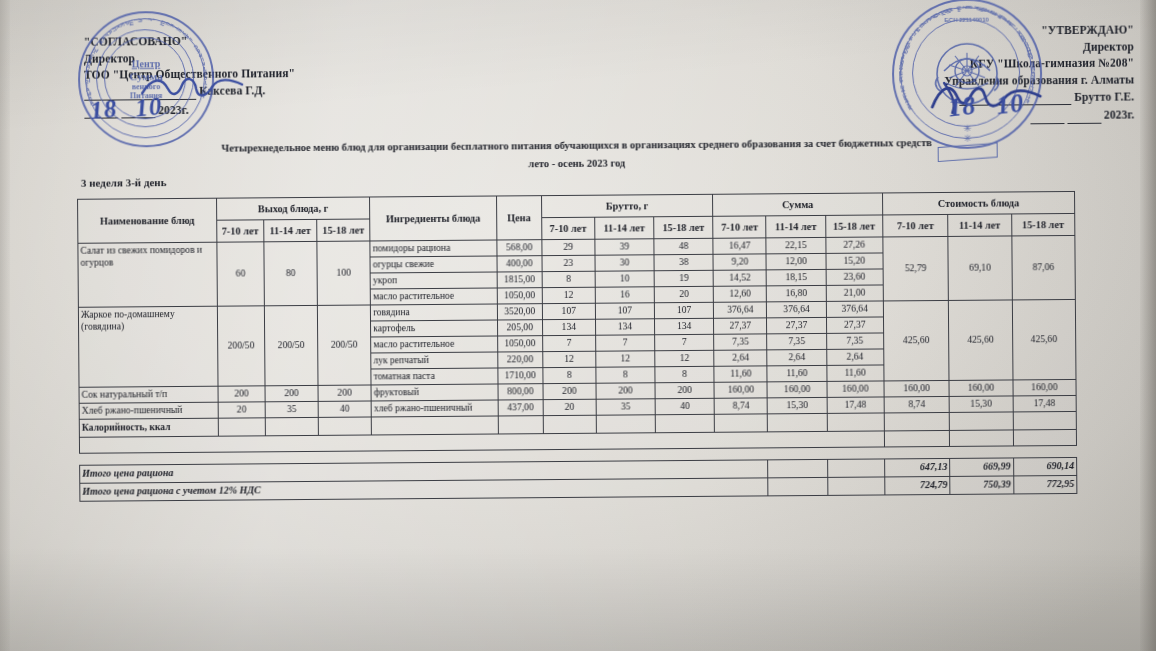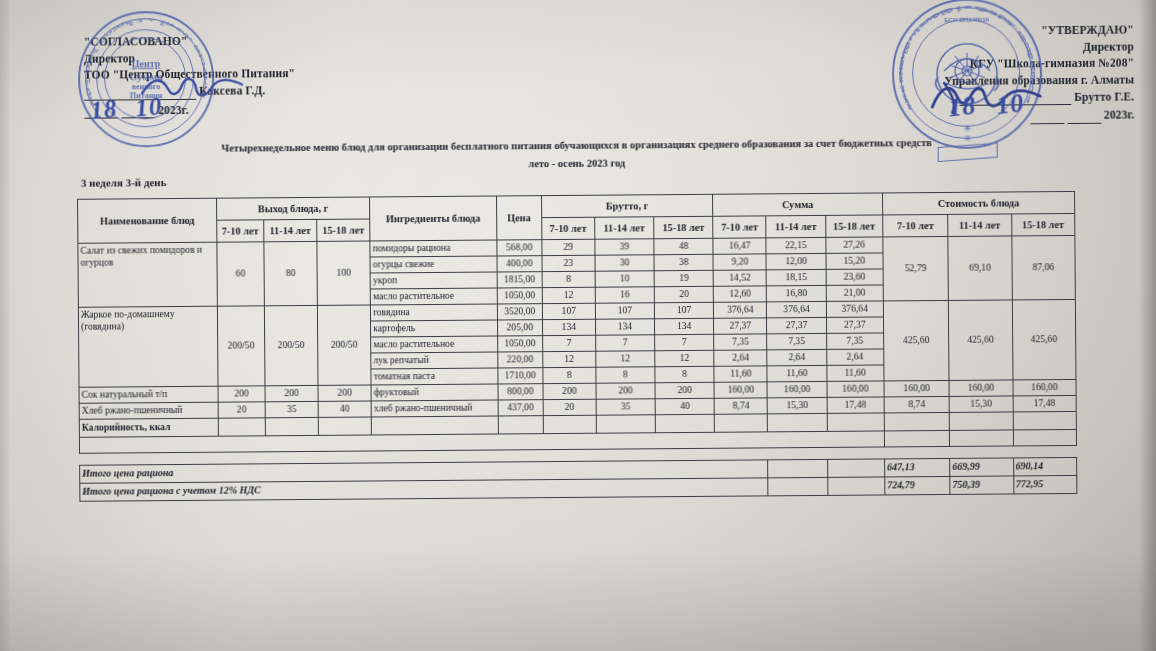--- a/index.html
+++ b/index.html
@@ -229,21 +229,21 @@
     height: 15px;
     font-style: italic;
     font-weight: bold;
     font-size: 10px;
   }
   td.total-label {
     text-align: left;
     padding-left: 4px;
   }
   td.total-val {
-    text-align: left;
+    text-align: right;
     padding-right: 5px;
     font-style: italic;
     font-weight: bold;
     margin-left: 24px;
   }
 
   
   #content { filter: blur(0.12px); }
 </style>
 </head>

